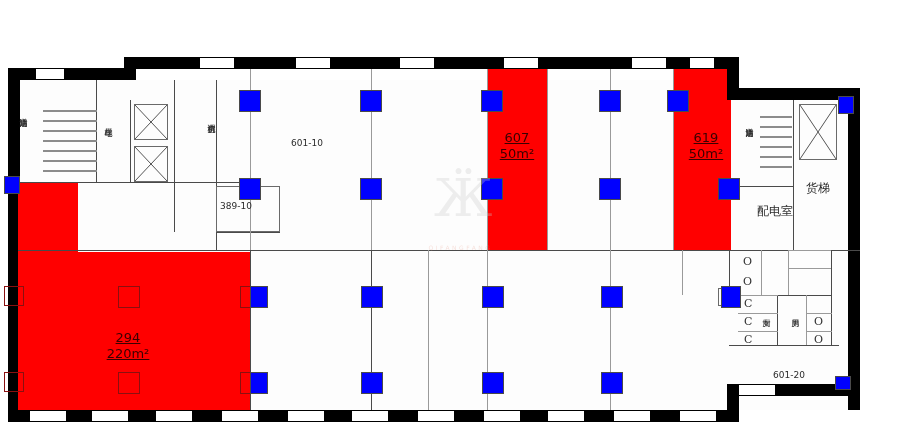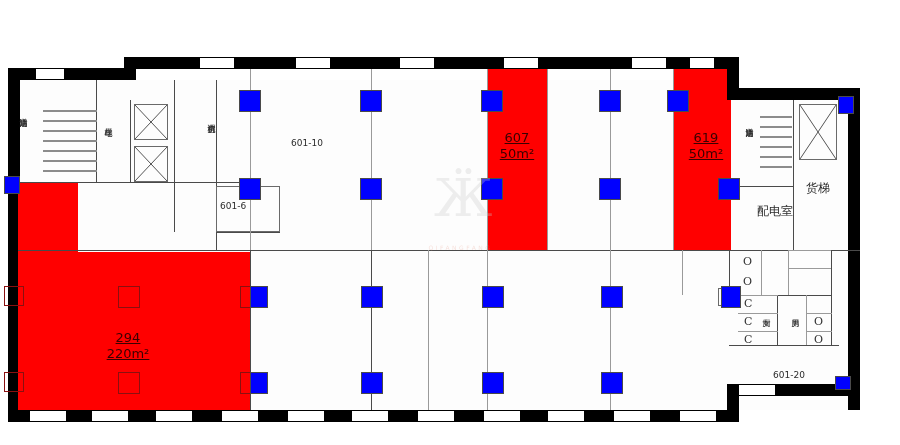--- a/index.html
+++ b/index.html
@@ -160,21 +160,21 @@
 
   <div class="box" style="left:134px;top:146px;width:34px;height:36px;"></div>
   <svg style="position:absolute;left:134px;top:146px;" width="34" height="36">
     <line x1="1" y1="1" x2="33" y2="35" stroke="#555" stroke-width="1"></line>
     <line x1="33" y1="1" x2="1" y2="35" stroke="#555" stroke-width="1"></line>
   </svg>
 
   <div class="lbl-v" style="left:206px;top:118px;">空调机房</div>
 
   <div class="rnum" style="left:291px;top:138px;">601-10</div>
-  <div class="rnum" style="left:220px;top:201px;">601-6</div>
+  <div class="rnum" style="left:220px;top:201px;">389-10</div>
   <div class="rnum" style="left:773px;top:370px;">601-20</div>
 
   <div class="rlbl" style="left:487px;top:130px;width:60px;">
     <span>607</span><br>
     <span>50m²</span>
   </div>
 
   <div class="rlbl" style="left:673px;top:130px;width:54px;padding-left:6px;">
     <span>619</span><br>
     <span>50m²</span>

